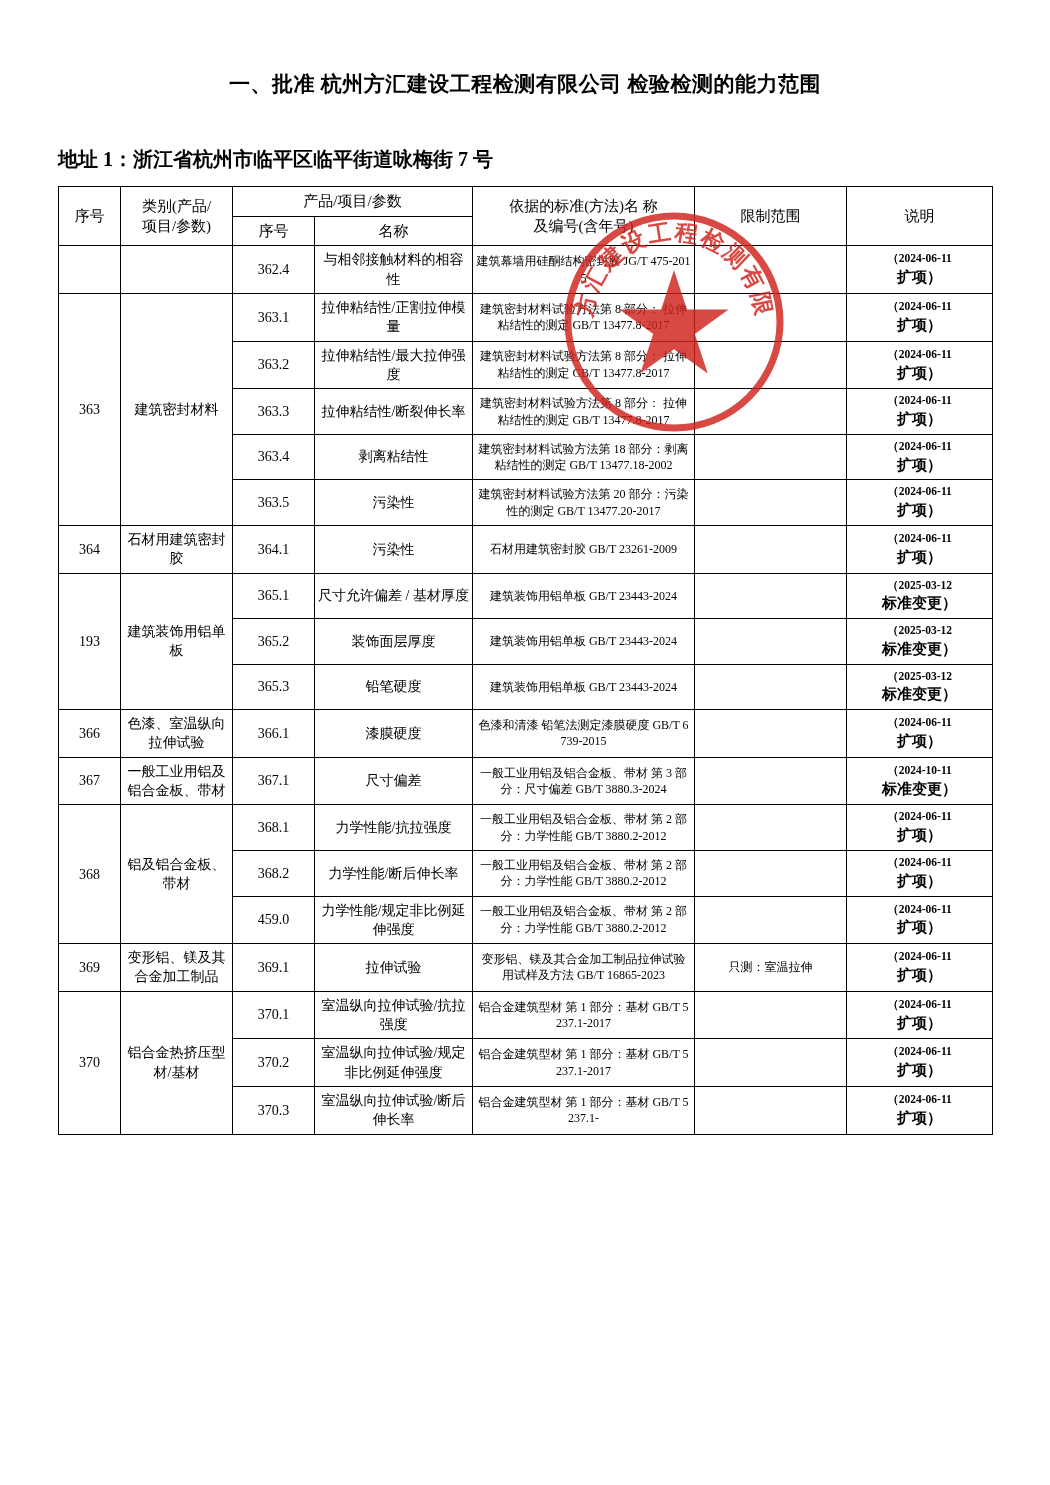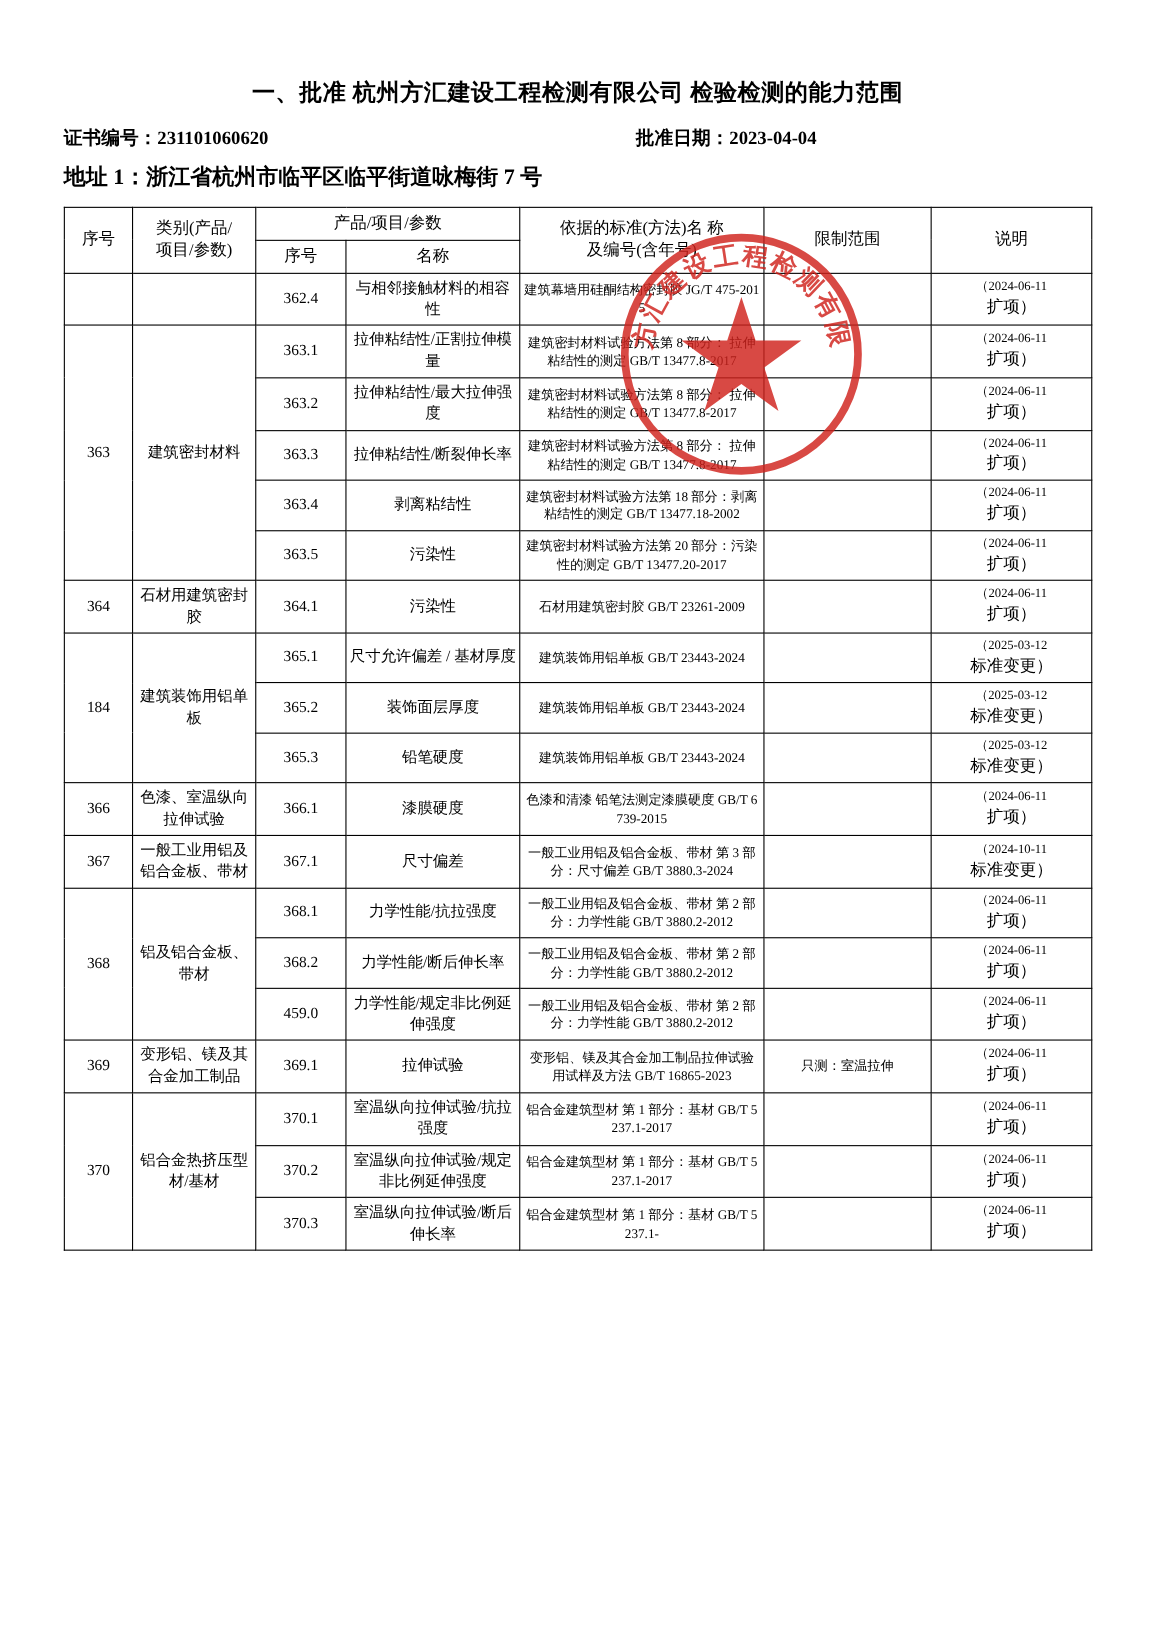--- a/index.html
+++ b/index.html
@@ -21,21 +21,21 @@
     height: 1485px;
     box-sizing: border-box;
     padding: 0 58px;
   }
   .doc-title {
     text-align: center;
     font-size: 21px;
     font-weight: bold;
     letter-spacing: 0.5px;
     margin-top: 70px;
-    margin-bottom: 12px;
+    margin-bottom: 42px;
   }
   .meta-row {
     position: relative;
     font-size: 17px;
     line-height: 1.9;
     font-weight: bold;
   }
   .meta-left {
     display: inline-block;
   }
@@ -71,20 +71,21 @@
   .hdr-1 { width: 62px; }
   .hdr-2 { width: 112px; }
   .hdr-3 { width: 82px; }
   .hdr-4 { width: 158px; }
   .hdr-5 { width: 222px; }
   .hdr-6 { width: 152px; }
   .hdr-7 { width: 146px; }
   .cell-note {
     font-size: 11.5px;
     line-height: 1.5;
+    font-weight: bold;
   }
   .cell-note .line2 {
     display: block;
     font-size: 15px;
   }
   .cell-limit {
     font-size: 12px;
     margin-left: 40px;
   }
   .std-cell {
@@ -101,24 +102,20 @@
   }
   .stamp svg { display:block; }
 </style>
 </head>
 <body>
 
 <div class="page">
 
   <div class="doc-title">一、批准 杭州方汇建设工程检测有限公司 检验检测的能力范围</div>
 
-  <div class="meta-row">
-    <span class="meta-left">证书编号：231101060620</span>
-    <span class="meta-right">批准日期：2023-04-04</span>
-  </div>
 
   <div class="addr">地址 1：浙江省杭州市临平区临平街道咏梅街 7 号</div>
 
   <div class="stamp">
     <svg width="228" height="228" viewBox="0 0 228 228">
       <g opacity="0.82">
         <circle cx="114" cy="114" r="106" fill="none" stroke="#d0221c" stroke-width="7"></circle>
         <path id="seal-arc" d="M 114,114 m -82,0 a 82,82 0 1,1 164,0" fill="none" stroke="none"></path>
         <text font-family="'Liberation Serif', serif" font-size="23" fill="#d0221c" font-weight="bold" letter-spacing="2">
           <textPath href="#seal-arc" startOffset="50%" text-anchor="middle">杭州方汇建设工程检测有限公司</textPath>
@@ -233,21 +230,21 @@
         <td>污染性</td>
         <td class="std-cell">石材用建筑密封胶 GB/T 23261-2009</td>
         <td class="cell-limit"></td>
         <td class="cell-note">
           <span>（2024-06-11</span>
           <span class="line2">扩项）</span>
         </td>
       </tr>
 
       <tr>
-        <td rowspan="3">184</td>
+        <td rowspan="3">193</td>
         <td rowspan="3">建筑装饰用铝单板</td>
         <td>365.1</td>
         <td>尺寸允许偏差 / 基材厚度</td>
         <td class="std-cell">建筑装饰用铝单板 GB/T 23443-2024</td>
         <td class="cell-limit"></td>
         <td class="cell-note">
           <span>（2025-03-12</span>
           <span class="line2">标准变更）</span>
         </td>
       </tr>

